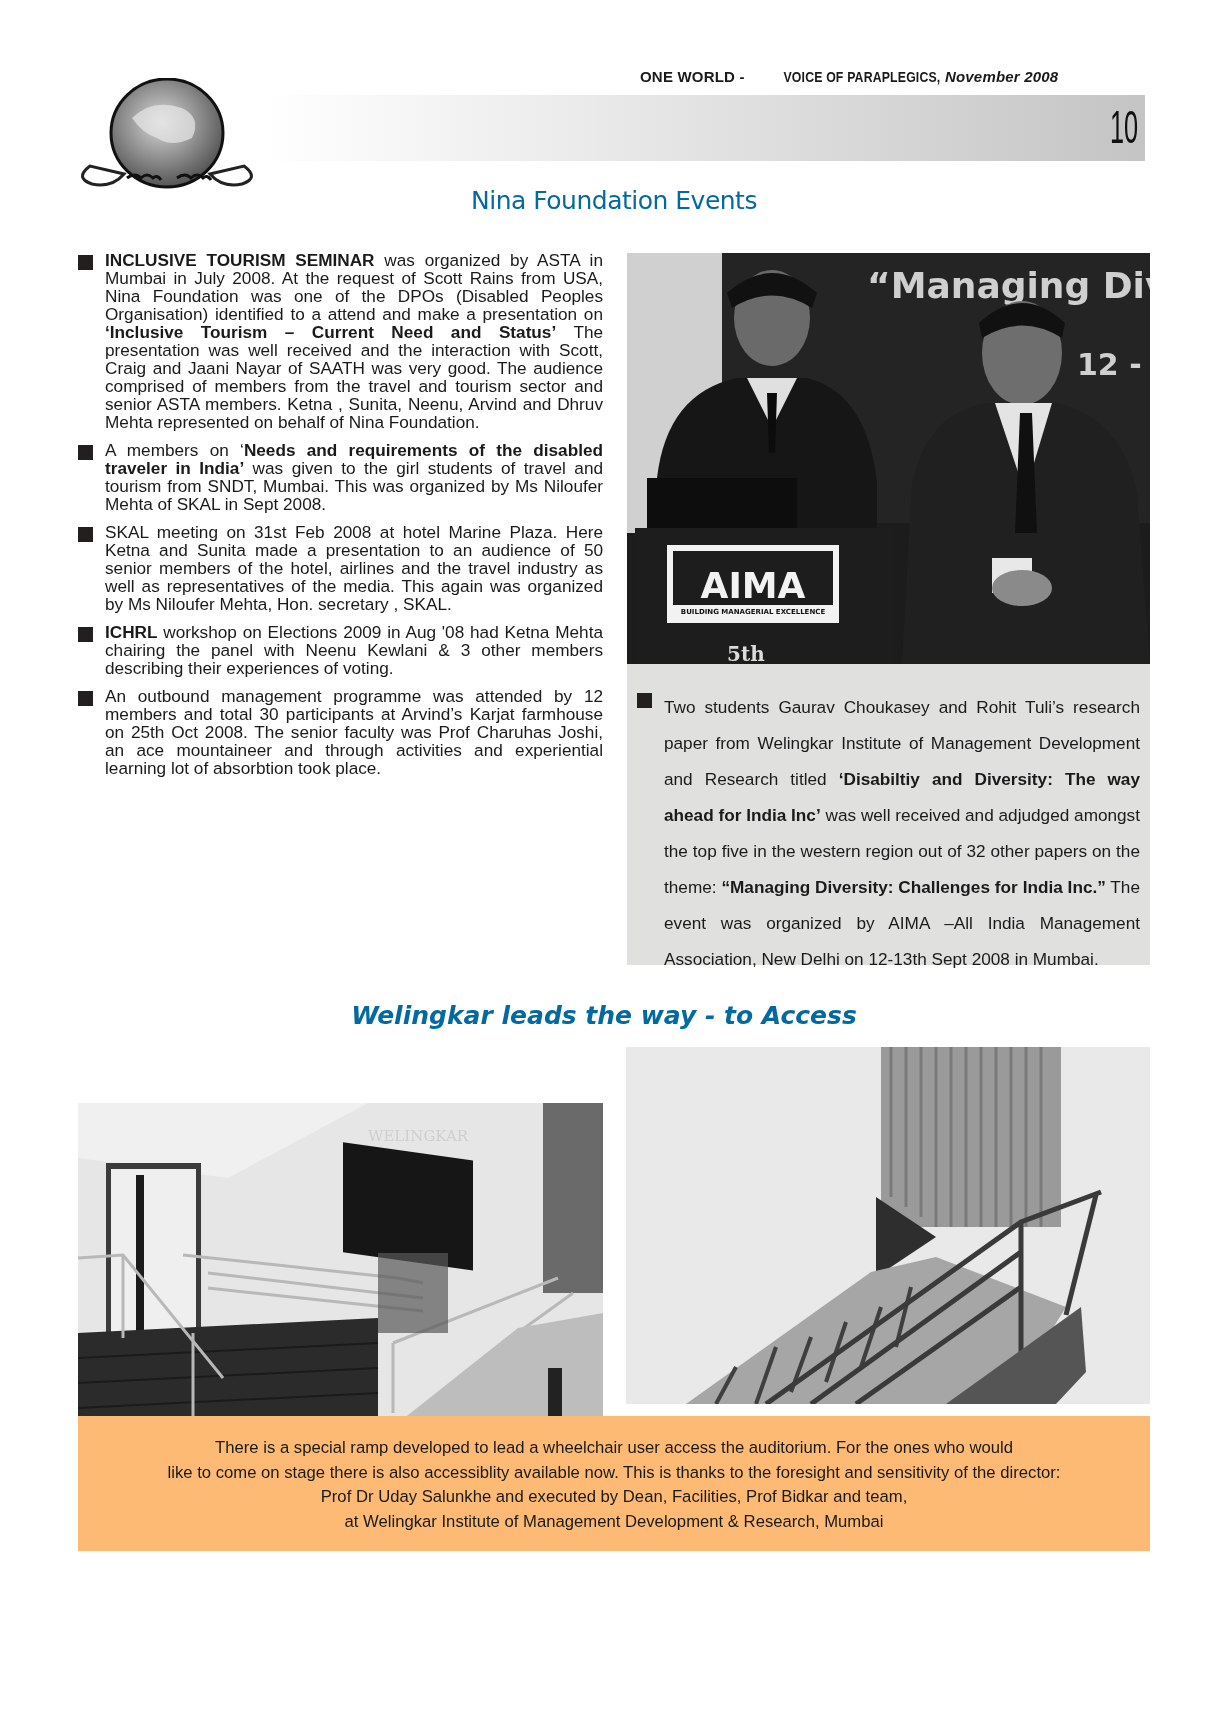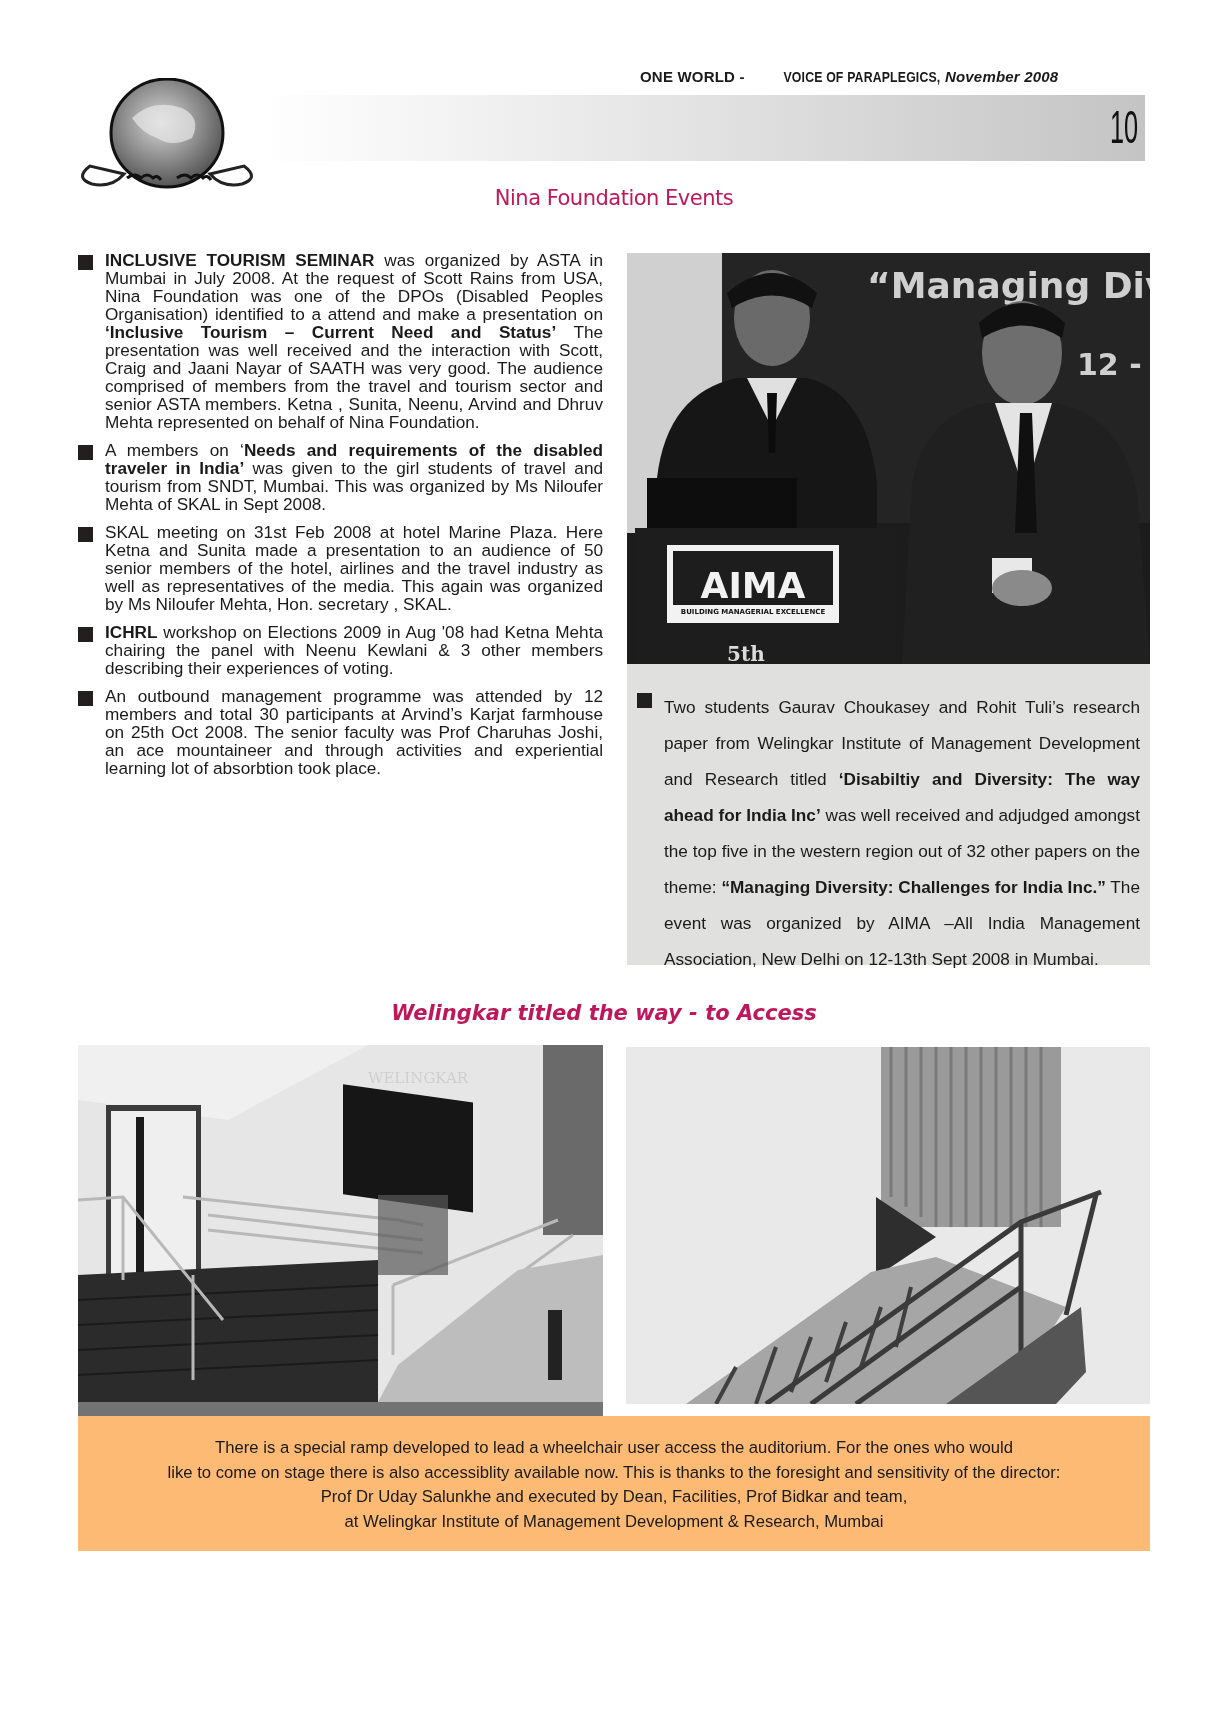--- a/index.html
+++ b/index.html
@@ -8,38 +8,38 @@
 
   
   .masthead{left:640px;top:68px;width:505px;text-align:left;font-size:15px;font-weight:bold;letter-spacing:0.2px;}
   .masthead .pub{font-family:"Liberation Sans",sans-serif;}
   .masthead .vop{font-family:"Liberation Sans Narrow","Liberation Sans",sans-serif;transform:scaleX(0.82);display:inline-block;transform-origin:right center;}
   .masthead .date{font-style:italic;}
   .bar{left:262px;top:95px;width:883px;height:66px;background:linear-gradient(to right,#ffffff 0%,#e8e8e8 40%,#c4c4c4 100%);}
   .pageno{right:70px;top:100px;font-size:46px;font-family:"Liberation Sans",sans-serif;font-weight:normal;transform:scaleX(0.55);transform-origin:right center;color:#111;}
   .logo{left:72px;top:78px;width:190px;height:120px;}
 
-  .section-title{font-family:"DejaVu Sans",sans-serif;font-size:21px;letter-spacing:-0.5px;color:#be185d;}
+  .section-title{font-family:"DejaVu Sans",sans-serif;font-size:25px;letter-spacing:-0.5px;color:#0369a1;}
   .t1{left:0;width:1208px;top:186px;text-align:center;padding-left:20px;box-sizing:border-box;}
   .t2{left:0;width:1208px;top:1001px;text-align:center;font-style:italic;font-weight:bold;letter-spacing:0;}
 
   
   .leftcol{left:78px;top:251px;width:525px;}
   .item{position:relative;padding-left:27px;font-size:17.2px;line-height:18px;text-align:justify;margin-bottom:10px;}
   .item .bullet{position:absolute;left:0;top:4px;width:15px;height:15px;background:#231f1e;}
   .item b{font-weight:bold;}
 
   
   .greybox{left:627px;top:253px;width:523px;height:712px;background:#e0e0df;}
   .photo1{left:627px;top:253px;width:523px;height:411px;background:#2a2a2a;overflow:hidden;}
   .rightcap{left:637px;top:689px;width:503px;}
   .rightcap .item{font-size:17.2px;line-height:36px;}
 
   
-  .photo2{left:78px;top:1045px;width:525px;height:438px;background:#737373;overflow:hidden;}
+  .photo2{left:78px;top:1103px;width:525px;height:438px;background:#14b8a6;overflow:hidden;}
   .photo3{left:626px;top:1047px;width:524px;height:357px;background:#e8e8e8;overflow:hidden;}
 
   .footbox{left:78px;top:1416px;width:1072px;height:135px;background:#fdba74;}
   .footbox p{margin:0;text-align:center;font-size:17.2px;line-height:24.5px;font-family:"Liberation Sans",sans-serif;transform:scaleX(0.97);}
   .footbox .inner{padding-top:19px;}
 </style>
 </head>
 <body>
 
 <div class="abs logo">
@@ -125,21 +125,21 @@
     <ellipse cx="395" cy="335" rx="30" ry="18" fill="#8a8a8a"></ellipse>
   </svg>
 </div>
 <div class="abs rightcap">
   <div class="item">
     <span class="bullet"></span>
     <span>Two students Gaurav Choukasey and Rohit Tuli’s research paper from Welingkar Institute of Management Development and Research  titled </span><b>‘Disabiltiy and Diversity: The way ahead for India Inc’</b><span> was well received and adjudged amongst the top five in the western region out of 32 other papers on the theme: </span><b>“Managing Diversity: Challenges for India Inc.”</b><span> The event was organized by AIMA –All India Management Association, New Delhi on 12-13th  Sept 2008 in Mumbai.</span>
   </div>
 </div>
 
-<div class="abs section-title t2">Welingkar titled the way - to Access</div>
+<div class="abs section-title t2">Welingkar leads the way - to Access</div>
 
 <div class="abs photo2" title="Entrance with stairs and wheelchair ramp with steel railings">
   <svg width="525" height="357" viewBox="0 0 525 357">
     <rect width="525" height="357" fill="#e6e6e6"></rect>
     <polygon points="0,0 290,0 150,75 0,55" fill="#f0f0f0"></polygon>
     <rect x="265" y="2" width="130" height="110" fill="#161616" transform="skewY(8)"></rect>
     <text x="290" y="38" font-family="DejaVu Serif, serif" font-size="15" fill="#cfcfcf">WELINGKAR</text>
     <rect x="465" y="0" width="60" height="190" fill="#6a6a6a"></rect>
     <rect x="28" y="60" width="95" height="170" fill="#3b3b3b"></rect>
     <rect x="33" y="66" width="85" height="164" fill="#efefef"></rect>

